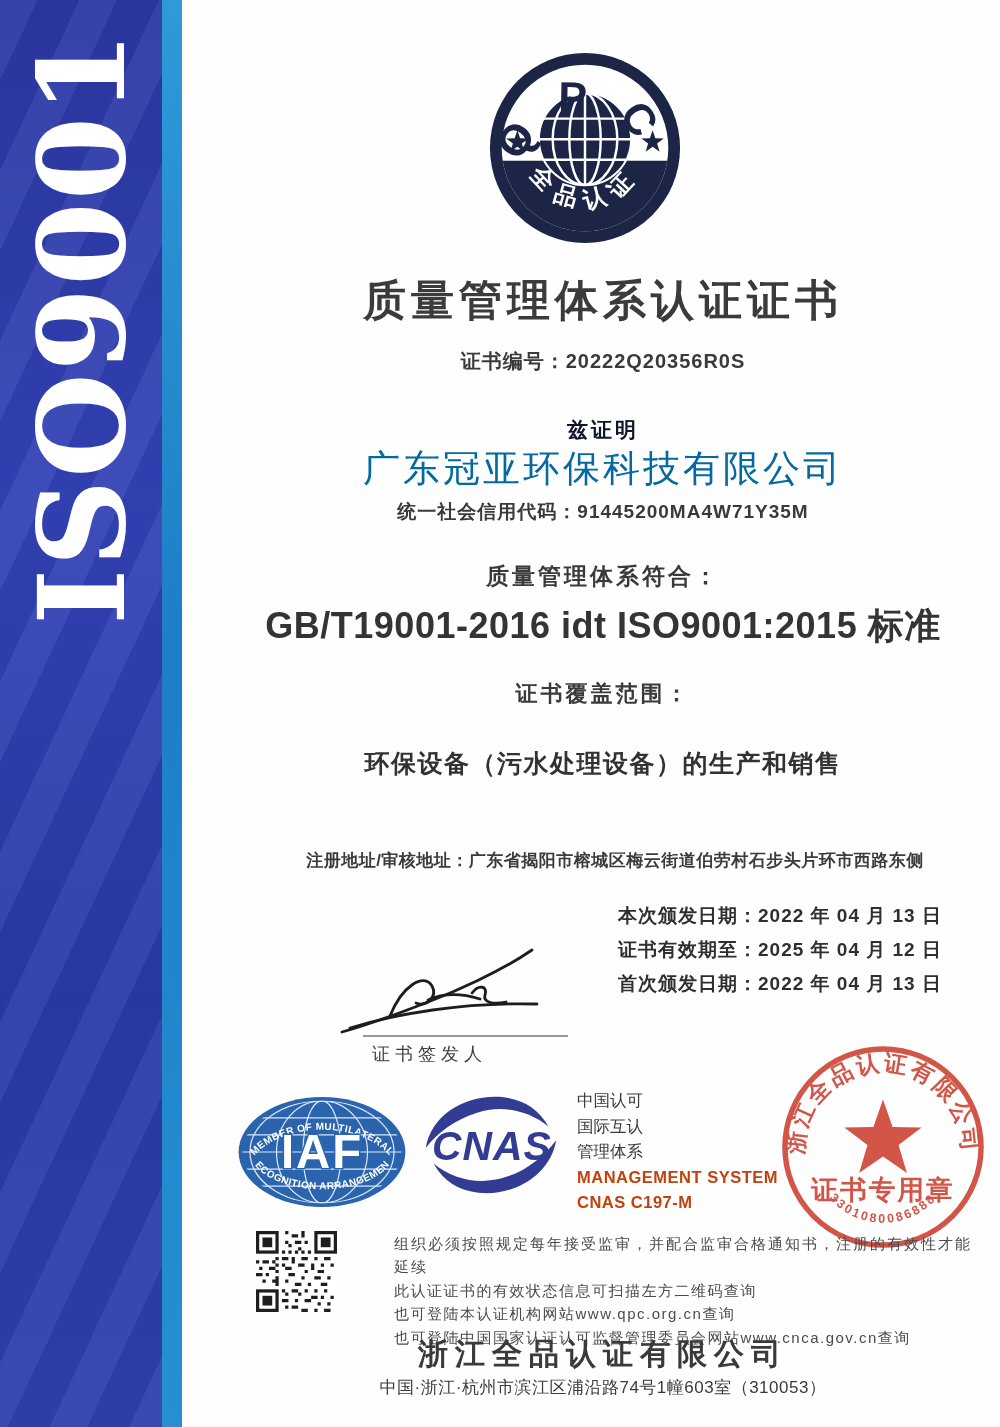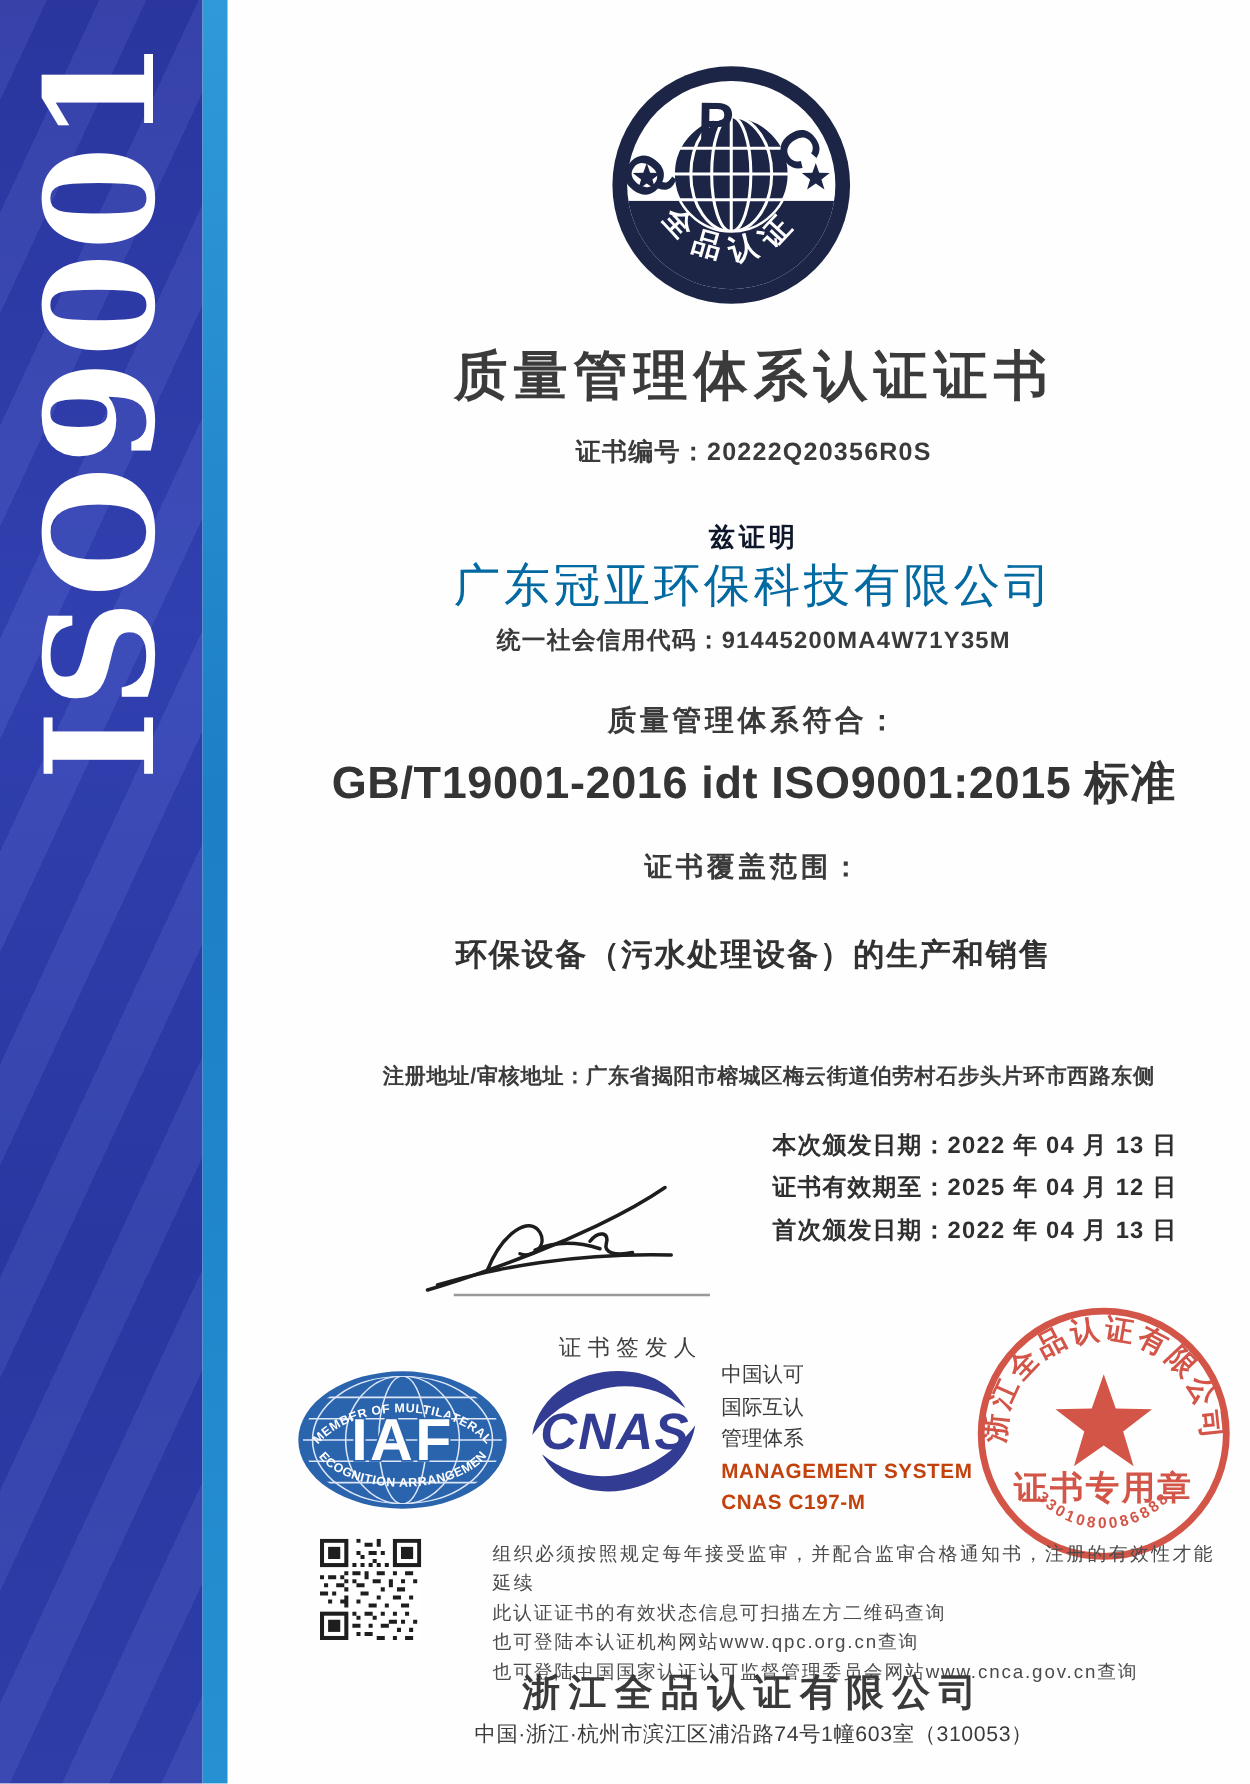--- a/index.html
+++ b/index.html
@@ -33,22 +33,22 @@
   .credit{top:499px;font-size:19px;font-weight:700;letter-spacing:1px;}
   .std-heading{top:561px;font-size:23px;font-weight:700;letter-spacing:3px;}
   .std-value{top:602px;font-size:36px;font-weight:700;letter-spacing:0.5px;color:#343434;}
   .scope-heading{top:679px;font-size:22px;font-weight:600;letter-spacing:3px;}
   .scope-value{top:747px;font-size:25px;font-weight:700;letter-spacing:1.5px;color:#323232;}
   .address{top:849px;font-size:17px;font-weight:700;letter-spacing:0.5px;color:#3b3b3b;padding-left:12px;}
   .dates{position:absolute;left:618px;top:903px;}
   .date-row{height:34px;font-size:19px;font-weight:700;color:#2f2f2f;letter-spacing:1px;white-space:nowrap;}
   .sig-svg{position:absolute;left:332px;top:944px;width:235px;height:92px;}
   .sig-line{position:absolute;left:363px;top:1035px;width:205px;height:0;border-top:2px solid #999;}
-  .sig-caption{position:absolute;left:372px;top:1042px;width:190px;text-align:right;
-    font-size:18px;letter-spacing:5px;color:#3f3f3f;margin-top:24px;}
+  .sig-caption{position:absolute;left:372px;top:1042px;width:190px;text-align:left;
+    font-size:18px;letter-spacing:5px;color:#3f3f3f;}
   .iaf-logo{position:absolute;left:232px;top:1092px;width:180px;height:120px;}
   .cnas-logo{position:absolute;left:418px;top:1086px;width:146px;height:118px;}
   .accr-text{position:absolute;left:577px;top:1088px;line-height:25.5px;font-size:16.5px;color:#3a3a3a;}
   .accr-text .en{font-weight:700;letter-spacing:0.5px;color:#c2410c;}
   .stamp-svg{position:absolute;left:779px;top:1043px;width:208px;height:208px;opacity:0.93;}
   .qr-svg{position:absolute;left:256px;top:1231px;width:81px;height:81px;}
   .notice{position:absolute;left:394px;top:1232px;width:586px;font-size:15px;line-height:23.4px;color:#4b4b4b;}
   .notice .n1{letter-spacing:2px;}
   .notice .nx{letter-spacing:1.5px;}
   .footer-company{top:1334px;font-size:30px;font-weight:800;letter-spacing:7px;color:#3a3a3a;}

